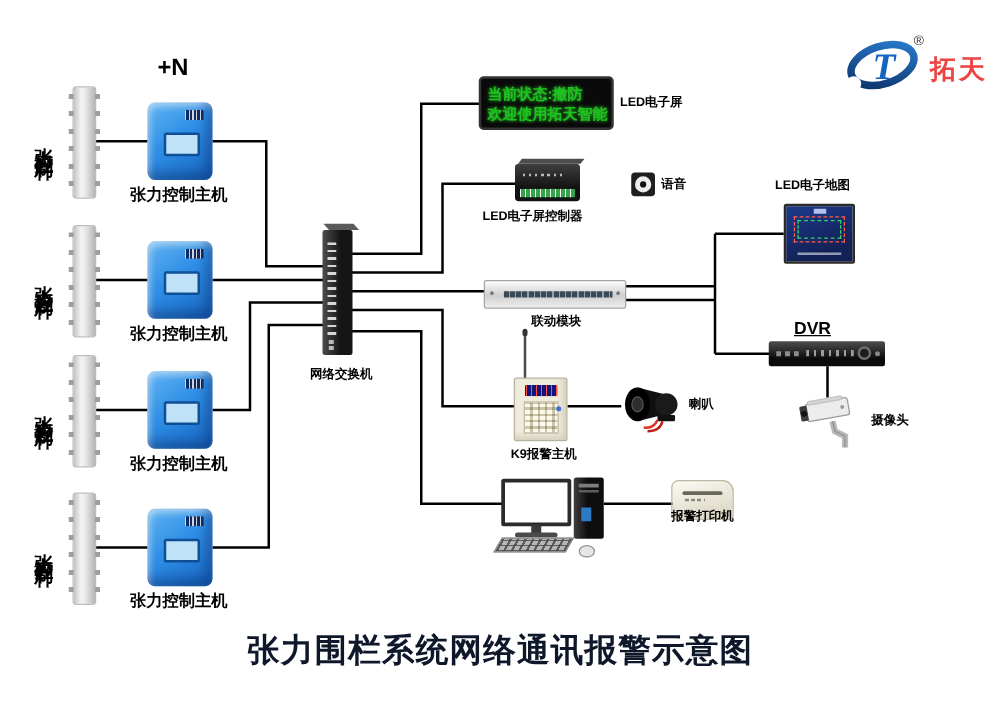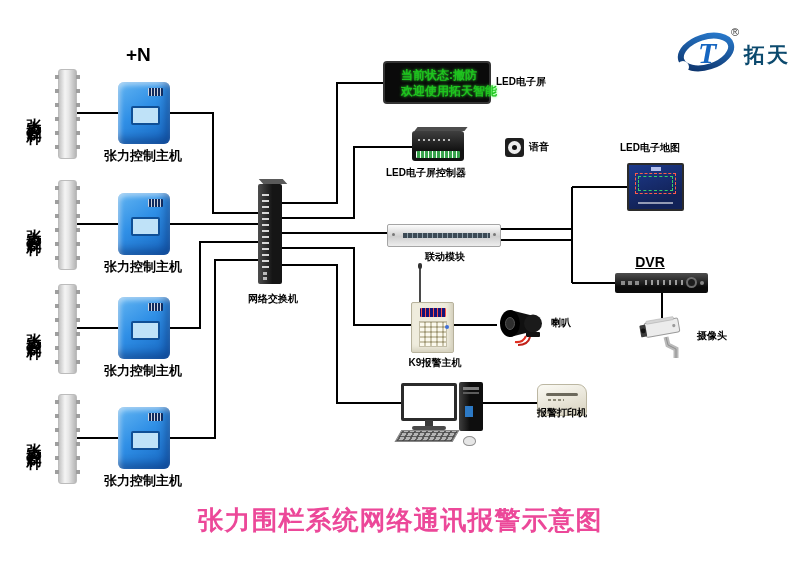--- a/index.html
+++ b/index.html
@@ -39,21 +39,21 @@
     background:linear-gradient(90deg,#4d4d4d,#151515 60%); }
   .switch::before { content:""; position:absolute; top:-5px; left:3px; width:24px; height:5px;
     background:#5a5a5a; transform:skewX(42deg); }
   .switch .ports { position:absolute; left:4px; top:10px; bottom:16px; width:7px;
     background:repeating-linear-gradient(180deg,#d8d8d8 0 2px,transparent 2px 6px); }
   .switch .foot { position:absolute; left:5px; bottom:4px; width:4px; height:8px;
     background:repeating-linear-gradient(180deg,#bbb 0 3px,transparent 3px 5px); }
 
   
   .led-screen { left:383px; top:61px; width:108px; height:43px; box-sizing:border-box;
-    background:#0a0a0a; border:2px solid #343434; border-radius:4px; padding:4px 16px; }
+    background:#0a0a0a; border:2px solid #343434; border-radius:4px; padding:4px 5px; }
   .led-line { color:#1ec41e; font-size:12px; font-weight:bold; line-height:16px;
     white-space:nowrap; text-shadow:0 0 3px rgba(50,255,50,.85); letter-spacing:0; }
 
   
   .controller { left:412px; top:131px; width:52px; height:30px; border-radius:3px;
     background:linear-gradient(180deg,#3f3f3f,#121212 65%); }
   .controller::before { content:""; position:absolute; top:-4px; left:4px; width:50px; height:4px;
     background:#4d4d4d; transform:skewX(-38deg); }
   .controller .leds { position:absolute; top:8px; left:6px; right:12px; height:2px;
     background:repeating-linear-gradient(90deg,#b9b9b9 0 2px,transparent 2px 5px); }
@@ -134,25 +134,25 @@
   
   .printer { left:537px; top:384px; width:50px; height:32px; box-sizing:border-box;
     background:linear-gradient(165deg,#fbfaf4,#ddd8c7 85%); border:1px solid #bcb7a2;
     border-radius:6px 9px 4px 4px; }
   .printer .slot { position:absolute; top:8px; left:8px; right:8px; height:3px; background:#6b685b; border-radius:2px; }
   .printer .btns { position:absolute; top:14px; left:10px; width:16px; height:2px;
     background:repeating-linear-gradient(90deg,#8c8977 0 3px,transparent 3px 5px); }
 
   
   .logo { left:676px; top:24px; display:flex; align-items:center; }
-  .brand { font-size:21px; font-weight:bold; color:#0c4a6e; margin-left:2px; margin-top:10px; letter-spacing:2px; }
+  .brand { font-size:21px; font-weight:bold; color:#ef4444; margin-left:2px; margin-top:10px; letter-spacing:2px; }
 
   
   .diagram-title { left:0; top:503px; width:800px; text-align:center; position:absolute;
-    font-size:26px; font-weight:bold; color:#ec4899; letter-spacing:1px; z-index:2; }
+    font-size:26px; font-weight:bold; color:#0f172a; letter-spacing:1px; z-index:2; }
 </style>
 </head>
 <body>
 
 <div id="stage">
 
   <svg id="wires" width="800" height="579">
     <g stroke="#000" stroke-width="2" fill="none">
       <path d="M76,113 L118,113"></path>
       <path d="M170,113 L213,113 L213,213 L260,213"></path>

